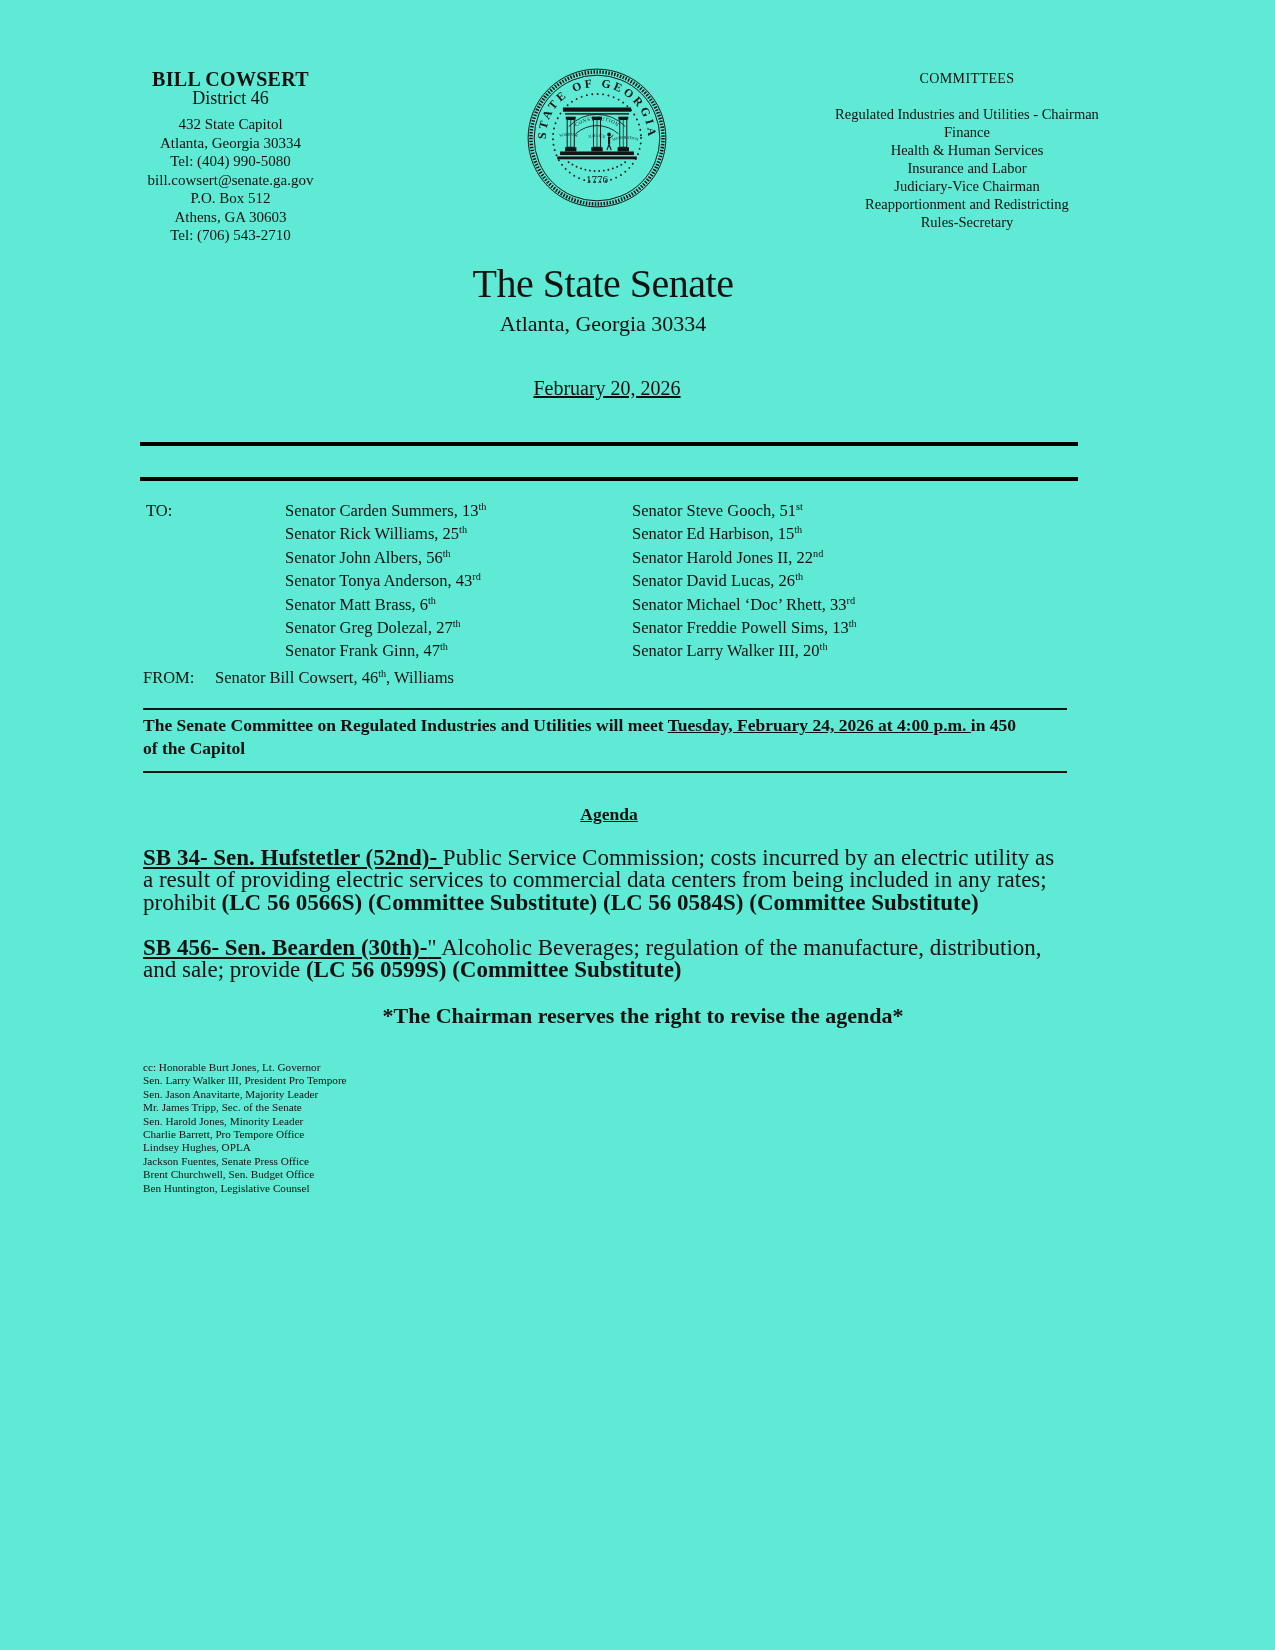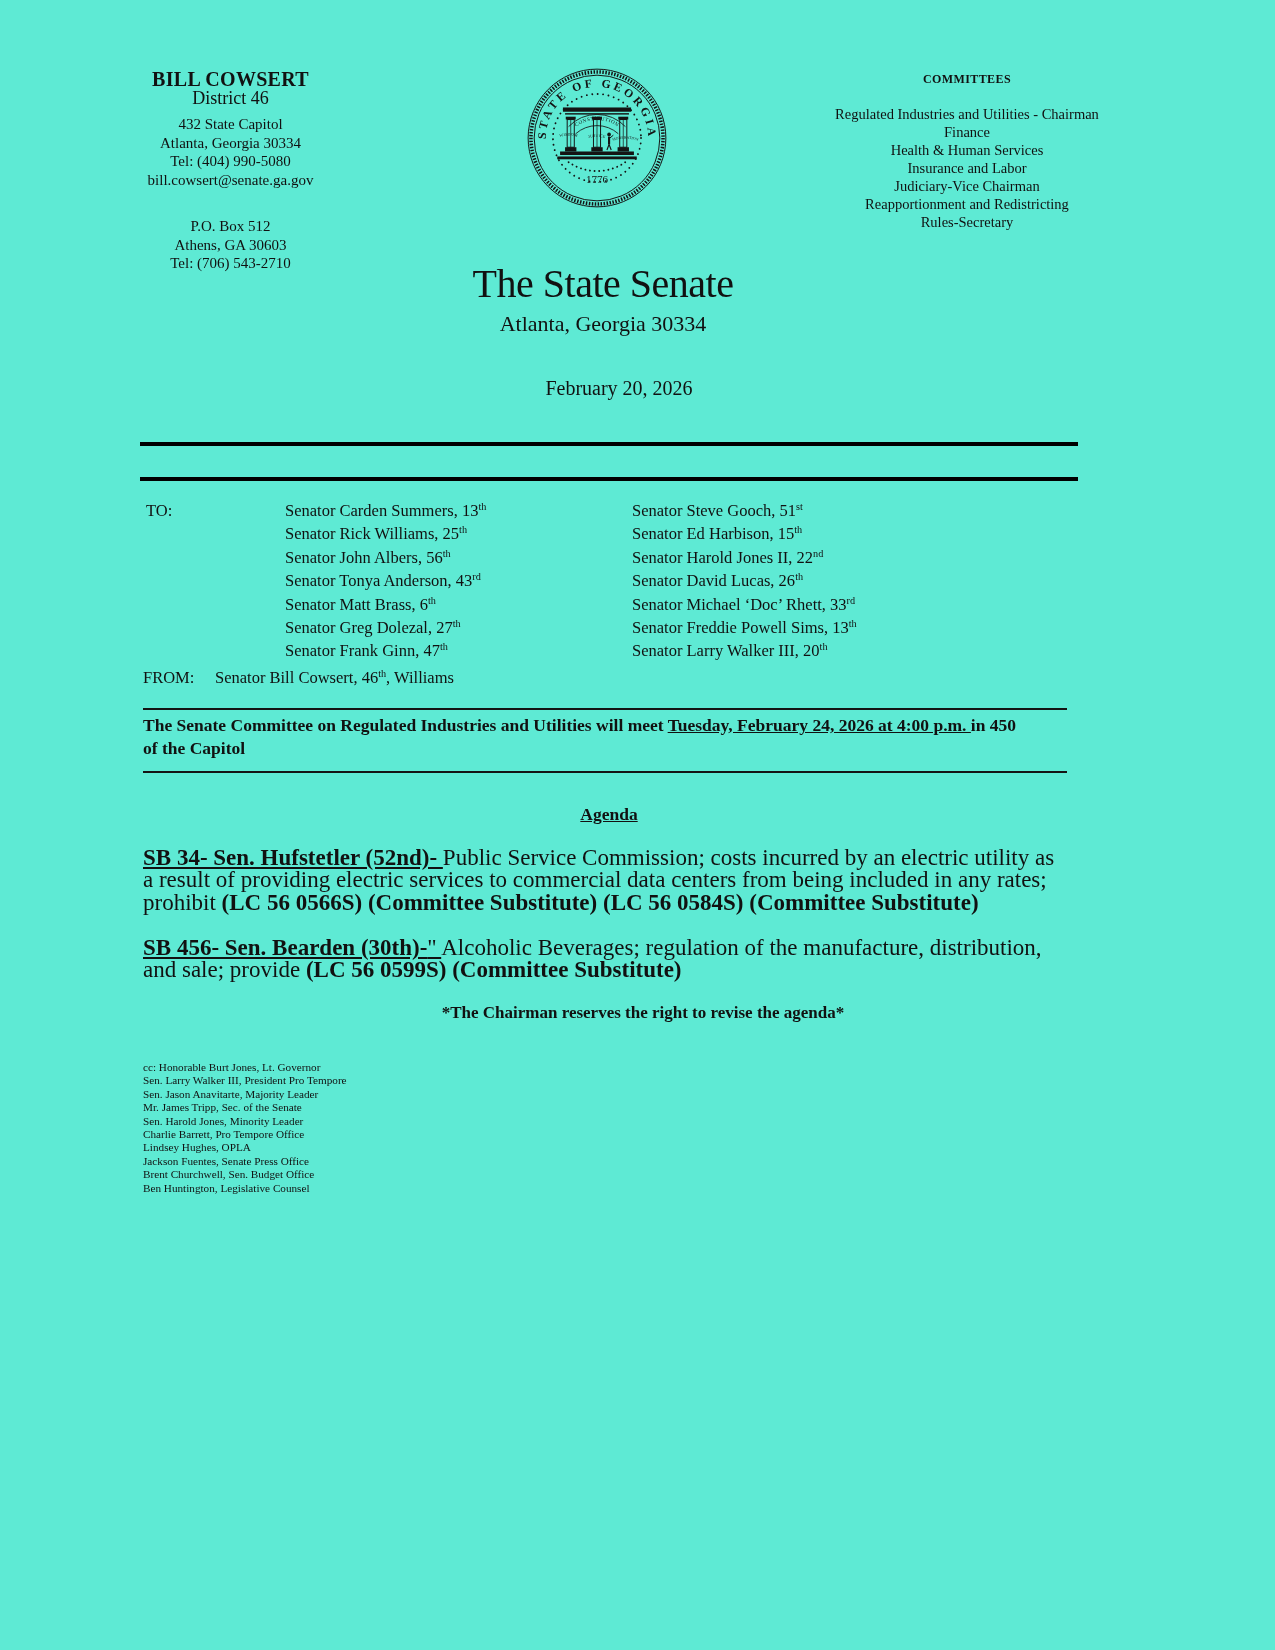--- a/index.html
+++ b/index.html
@@ -13,39 +13,39 @@
     overflow:hidden;
   }
 
   
   .sender {
     position:absolute; left:118px; top:70px; width:225px;
     text-align:center; font-size:15px; line-height:18.5px;
   }
   .sender .name { font-size:20px; font-weight:bold; letter-spacing:0.3px; }
   .sender .district { font-size:18px; margin-bottom:8px; }
-  .sender .addr-group-1 { margin-bottom:28px; }
+  .sender .addr-group-1 { }
 
   .committees {
     position:absolute; left:798px; top:70px; width:338px;
     text-align:center; font-size:14.5px; line-height:18px;
   }
-  .committees .title { font-size:12px; font-weight:bold; letter-spacing:0.4px; margin-bottom:17px;text-align:center; }
+  .committees .title { font-size:14px; font-weight:normal; letter-spacing:0.4px; margin-bottom:17px;text-align:center; }
 
   .seal-wrap { position:absolute; left:526px; top:62px; width:142px; height:152px; }
 
   .masthead {
     position:absolute; left:288px; top:260px; width:630px; text-align:center;
   }
   .masthead .title { font-size:40px; letter-spacing:-0.5px; }
   .masthead .subtitle { font-size:22px; margin-top:4px; }
 
   .doc-date {
-    position:absolute; left:304px; top:377px; width:630px;
-    text-align:center; font-size:20px;
+    position:absolute; left:292px; top:377px; width:630px;
+    text-align:center; font-size:20px;text-decoration:underline;
   }
 
   
   .rule-thick { position:absolute; left:140px; width:938px; height:4px; background:#000; }
   .rule-thick.top { top:442px; }
   .rule-thick.bottom { top:477px; }
   .notice-title {
     position:absolute; left:140px; top:451px; width:938px;
     text-align:center; font-size:19px; letter-spacing:0px;
   }
@@ -90,21 +90,21 @@
     font-size:23px; line-height:22.4px;
   }
   .agenda-item.sb34  { top:847px;  max-width:925px; }
   .agenda-item.sb456 { top:937px;  max-width:925px; }
   .agenda-item .head { font-weight:bold; text-decoration:underline; }
   .agenda-item .quote { text-decoration:underline; }
   .agenda-item .lc { font-weight:bold; }
 
   .chairman-note {
     position:absolute; left:143px; top:1003px; width:1000px;
-    text-align:center; font-size:17px; font-weight:bold;
+    text-align:center; font-size:22px; font-weight:bold;
   }
 
   
   .cc-list {
     position:absolute; left:143px; top:1040px; width:420px;
     font-size:11.2px; line-height:13.4px;margin-top:21px;
   }
 
   
   .seal-wrap svg { display:block; width:100%; height:100%; }

